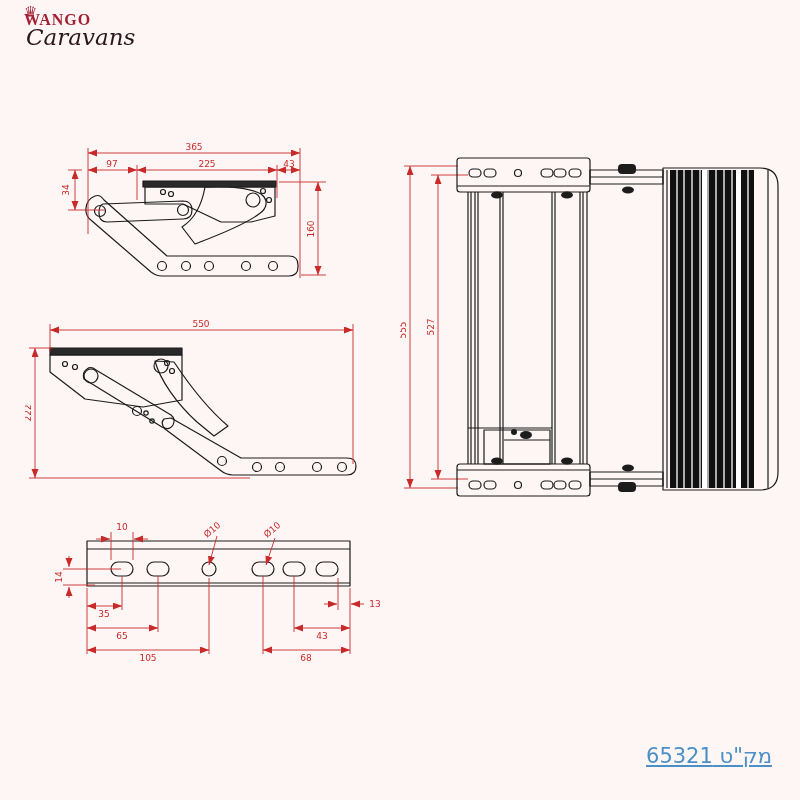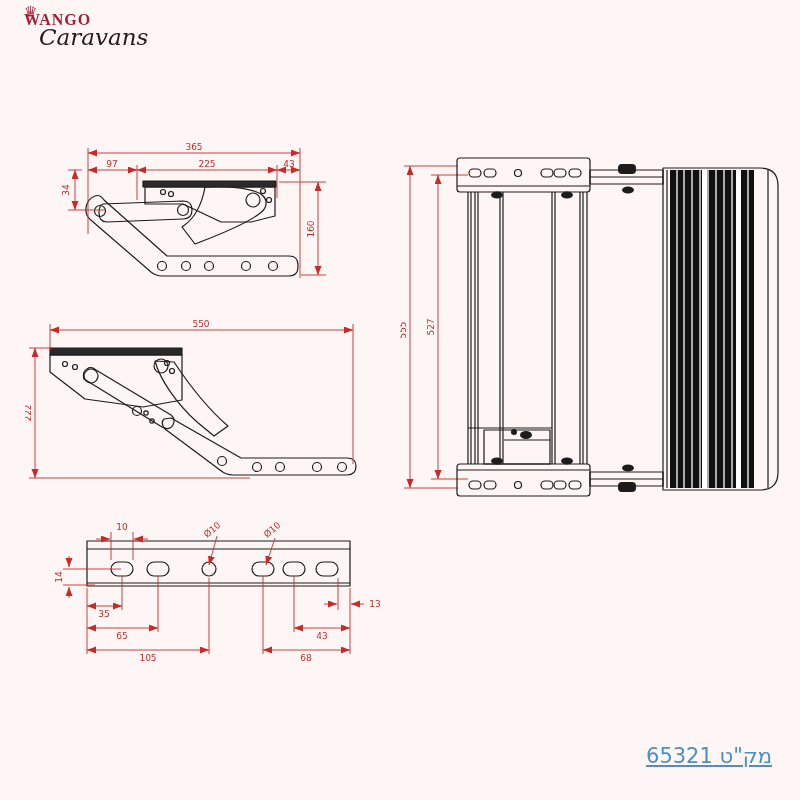--- a/index.html
+++ b/index.html
@@ -4,21 +4,21 @@
 <style>
   html,body{margin:0;padding:0;}
   .canvas{position:relative;width:800px;height:800px;background:#fdf6f5;overflow:hidden;
           font-family:"DejaVu Sans",sans-serif;}
   .drw{position:absolute;}
   
   .logo{position:absolute;left:24px;top:12px;line-height:1;}
   .logo .crown{position:absolute;left:0px;top:-7px;font-size:15px;color:#a32034;}
   .logo-top{font-weight:bold;font-size:16px;letter-spacing:1px;color:#a32034;
             font-family:Liberation Serif, serif;}
-  .logo-bottom{font-size:23px;font-style:italic;color:#2a161c;margin-top:-2px;margin-left:15px;
+  .logo-bottom{font-size:23px;font-style:italic;color:#2a161c;margin-top:-2px;margin-left:2px;
             font-family:"DejaVu Serif",serif;}
   
   .catalog{position:absolute;top:744px;right:16px;min-width:150px;text-align:center;
            font-size:21px;color:#4a8fc7;text-decoration:underline;direction:rtl;
            cursor:pointer;font-family:"DejaVu Sans",sans-serif;}
   
   .blk{stroke:#1c1c1c;fill:none;stroke-width:1.2;stroke-linejoin:round;}
   .blkf{fill:#1c1c1c;stroke:none;}
   .red{stroke:#c82a2a;fill:none;stroke-width:0.9;}
   text.dim{font-size:9px;fill:#c82a2a;stroke:none;font-family:"DejaVu Sans",sans-serif;}

